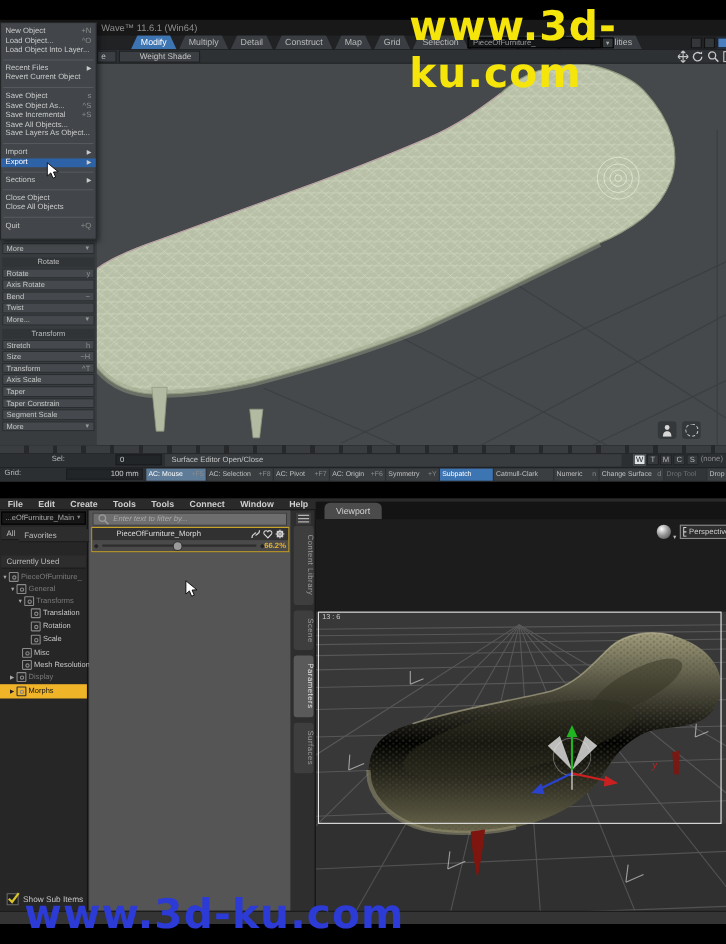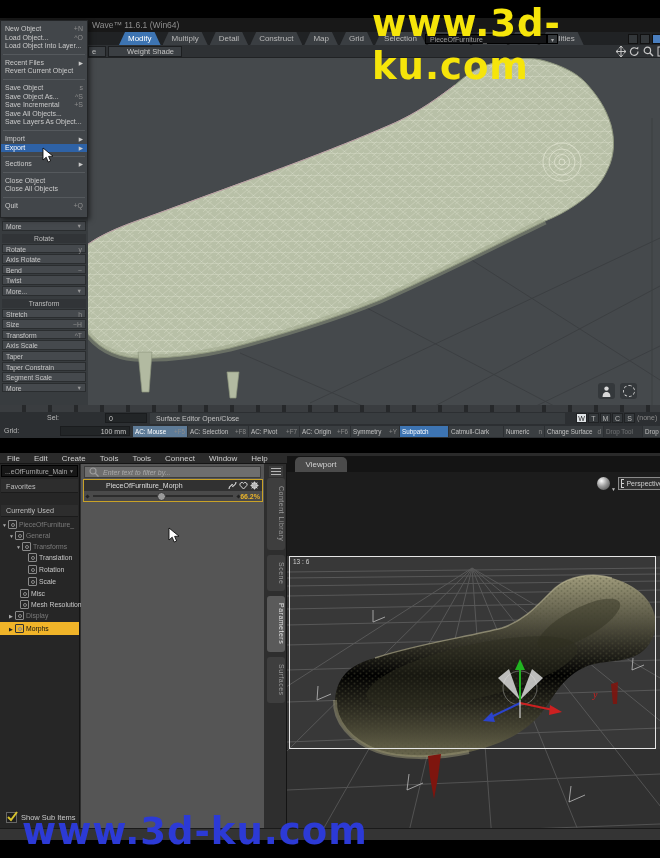--- a/index.html
+++ b/index.html
@@ -62,21 +62,21 @@
   .lw-sbtn .dd{color:#9a9a9a;font-size:5.5px;}
   .lw-shead{height:9px;line-height:9px;background:#313失437;background:#313437;text-align:center;
     font-size:6.8px;color:#bdbdbd;margin:3px 0 1px;}
   
   .dz-titlebar{left:0;top:440px;width:660px;height:13px;background:linear-gradient(#2f72d8,#1b4ea6);
     color:#fff;font-size:8.5px;line-height:13px;display:flex;align-items:center;}
   .dz-ico{width:9px;height:9px;background:#0a2f6e;border:1px solid #9db9e8;color:#fff;font-size:6px;
     line-height:9px;text-align:center;margin:0 4px 0 3px;}
   .dz-menubar{left:0;top:453px;width:660px;height:11px;background:#2a2a2a;display:flex;color:#cecece;
     font-size:8px;line-height:11px;border-bottom:1px solid #151515;box-sizing:border-box;}
-  .dz-menubar span{padding:0 7px;}
+  .dz-menubar span{padding:0 7px;font-weight:bold;}
   .dz-body{left:0;top:464px;width:660px;height:374px;background:#2e2e2e;}
   .dz-left{left:0;top:464px;width:80px;height:364px;background:#262626;border-right:1px solid #141414;box-sizing:border-box;}
   .dz-combo{left:1px;top:465px;width:77px;height:12px;background:#161616;border:1px solid #000;color:#a8a8a8;
     font-size:6.8px;line-height:11px;padding:0 3px;display:flex;justify-content:space-between;box-sizing:border-box;}
   .dz-litem{position:absolute;left:1px;width:77px;height:12px;background:#2d2d2d;border-bottom:1px solid #1b1b1b;
     color:#bcbcbc;font-size:7.2px;line-height:12px;padding-left:5px;box-sizing:border-box;}
   .tr-row{position:absolute;height:11px;display:flex;align-items:center;font-size:6.8px;color:#c8c8c8;white-space:nowrap;}
   .tr-row.dim{color:#7a7a7a;}
   .tr-row.sel{background:#f0b429;color:#111;width:79px;height:13px;}
   .tr-arr{font-size:5px;width:6px;color:#aaa;}
@@ -427,21 +427,21 @@
     <span>Help</span>
   </div>
 
   <div class="abs dz-body"></div>
   <div class="abs dz-left"></div>
   <div class="abs dz-combo">
     <span>...eOfFurniture_Main</span>
       <span style="font-size:5px;color:#888;">▼</span>
   </div>
   <div class="dz-litem" style="top:479px;">All</div>
-  <div class="dz-litem" style="top:481px;">Favorites</div>
+  <div class="dz-litem" style="top:481px;margin-left:16px;">Favorites</div>
   <div class="dz-litem" style="top:505px;">Currently Used</div>
 
   <div class="tr-row dim abs" style="left:2px;top:519px;">
     <span class="tr-arr">▼</span>
       <span class="tr-ico"></span>
       <span>PieceOfFurniture_</span>
   </div>
   <div class="tr-row dim abs" style="left:9px;top:530px;">
     <span class="tr-arr">▼</span>
       <span class="tr-ico"></span>

